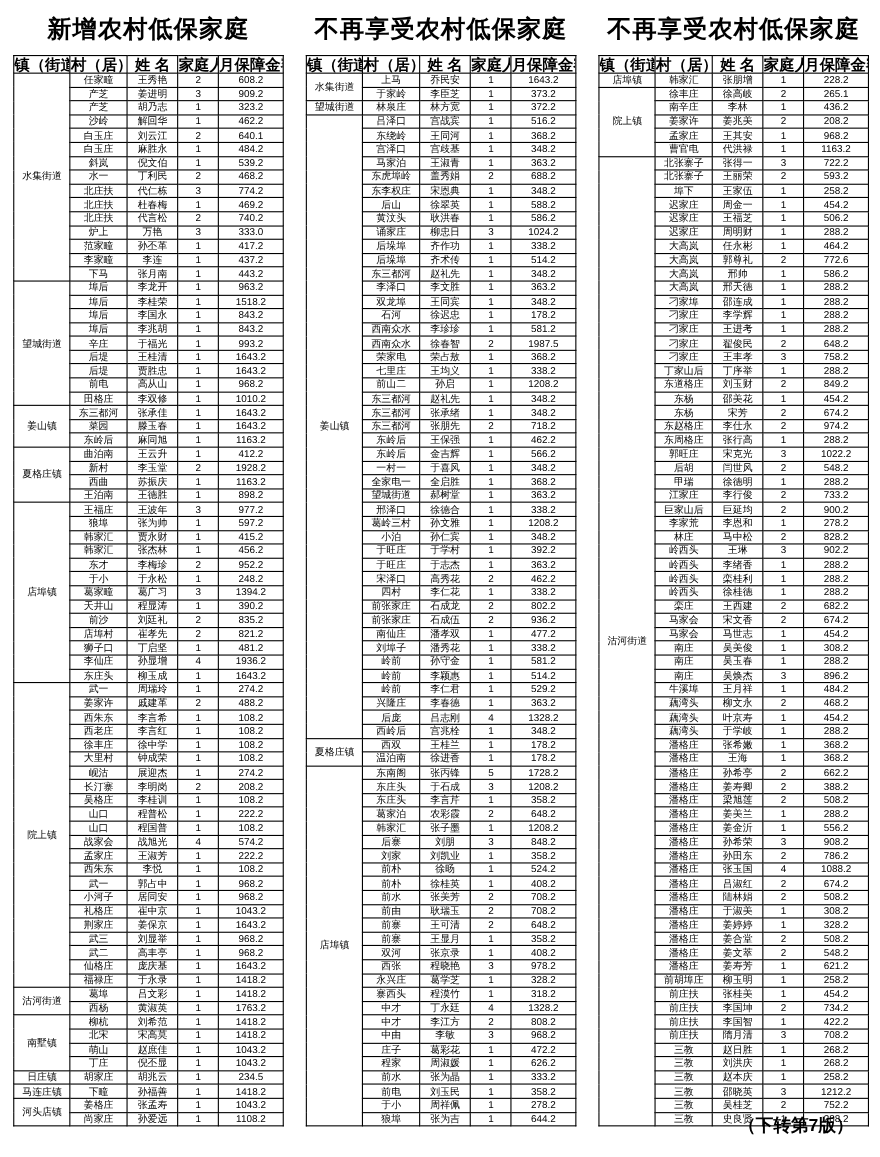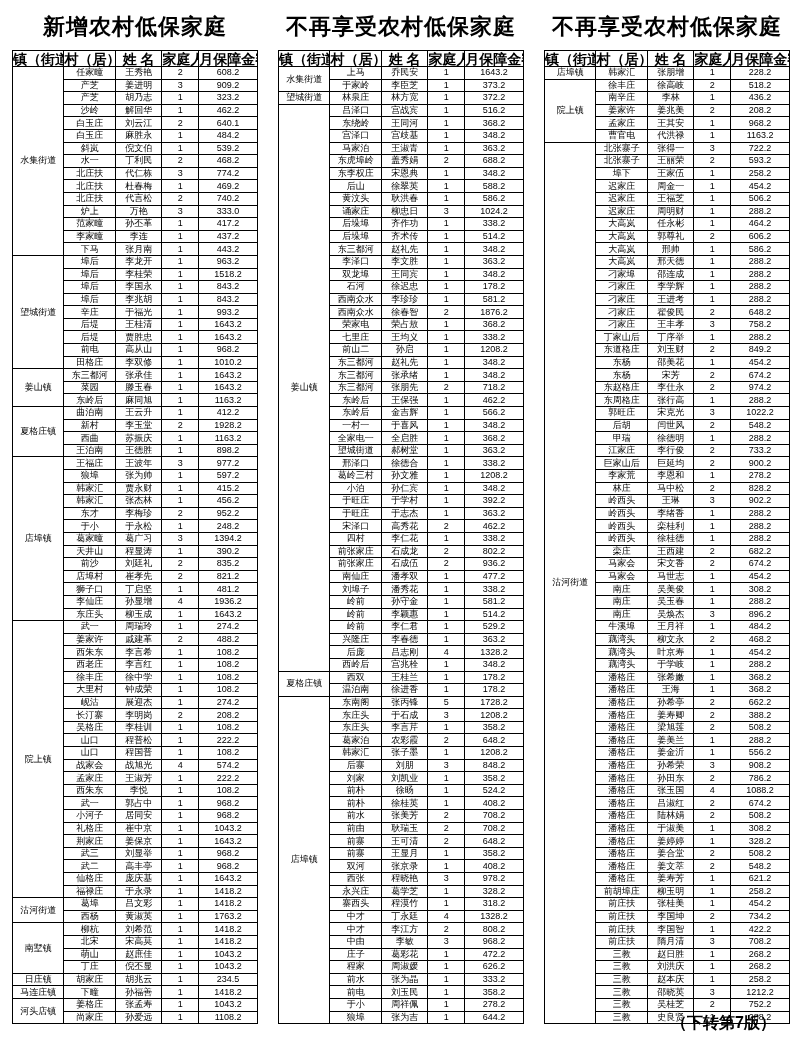--- a/index.html
+++ b/index.html
@@ -666,21 +666,21 @@
           <tr>
             <td class="village">西南众水</td>
             <td>李珍珍</td>
             <td>1</td>
             <td>581.2</td>
           </tr>
           <tr>
             <td class="village">西南众水</td>
             <td>徐春智</td>
             <td>2</td>
-            <td>1876.2</td>
+            <td>1987.5</td>
           </tr>
           <tr>
             <td class="village">荣家电</td>
             <td>荣占敖</td>
             <td>1</td>
             <td>368.2</td>
           </tr>
           <tr>
             <td class="village">七里庄</td>
             <td>王均义</td>
@@ -1041,21 +1041,21 @@
             <td class="village">韩家汇</td>
             <td>张朋增</td>
             <td>1</td>
             <td>228.2</td>
           </tr>
           <tr>
             <td rowspan="5" class="town">院上镇</td>
             <td class="village">徐丰庄</td>
             <td>徐高岐</td>
             <td>2</td>
-            <td>518.2</td>
+            <td>265.1</td>
           </tr>
           <tr>
             <td class="village">南辛庄</td>
             <td>李林</td>
             <td>1</td>
             <td>436.2</td>
           </tr>
           <tr>
             <td class="village">姜家许</td>
             <td>姜兆美</td>
@@ -1114,21 +1114,21 @@
           <tr>
             <td class="village">大高岚</td>
             <td>任永彬</td>
             <td>1</td>
             <td>464.2</td>
           </tr>
           <tr>
             <td class="village">大高岚</td>
             <td>郭尊礼</td>
             <td>2</td>
-            <td>606.2</td>
+            <td>772.6</td>
           </tr>
           <tr>
             <td class="village">大高岚</td>
             <td>邢帅</td>
             <td>1</td>
             <td>586.2</td>
           </tr>
           <tr>
             <td class="village">大高岚</td>
             <td>邢天德</td>

